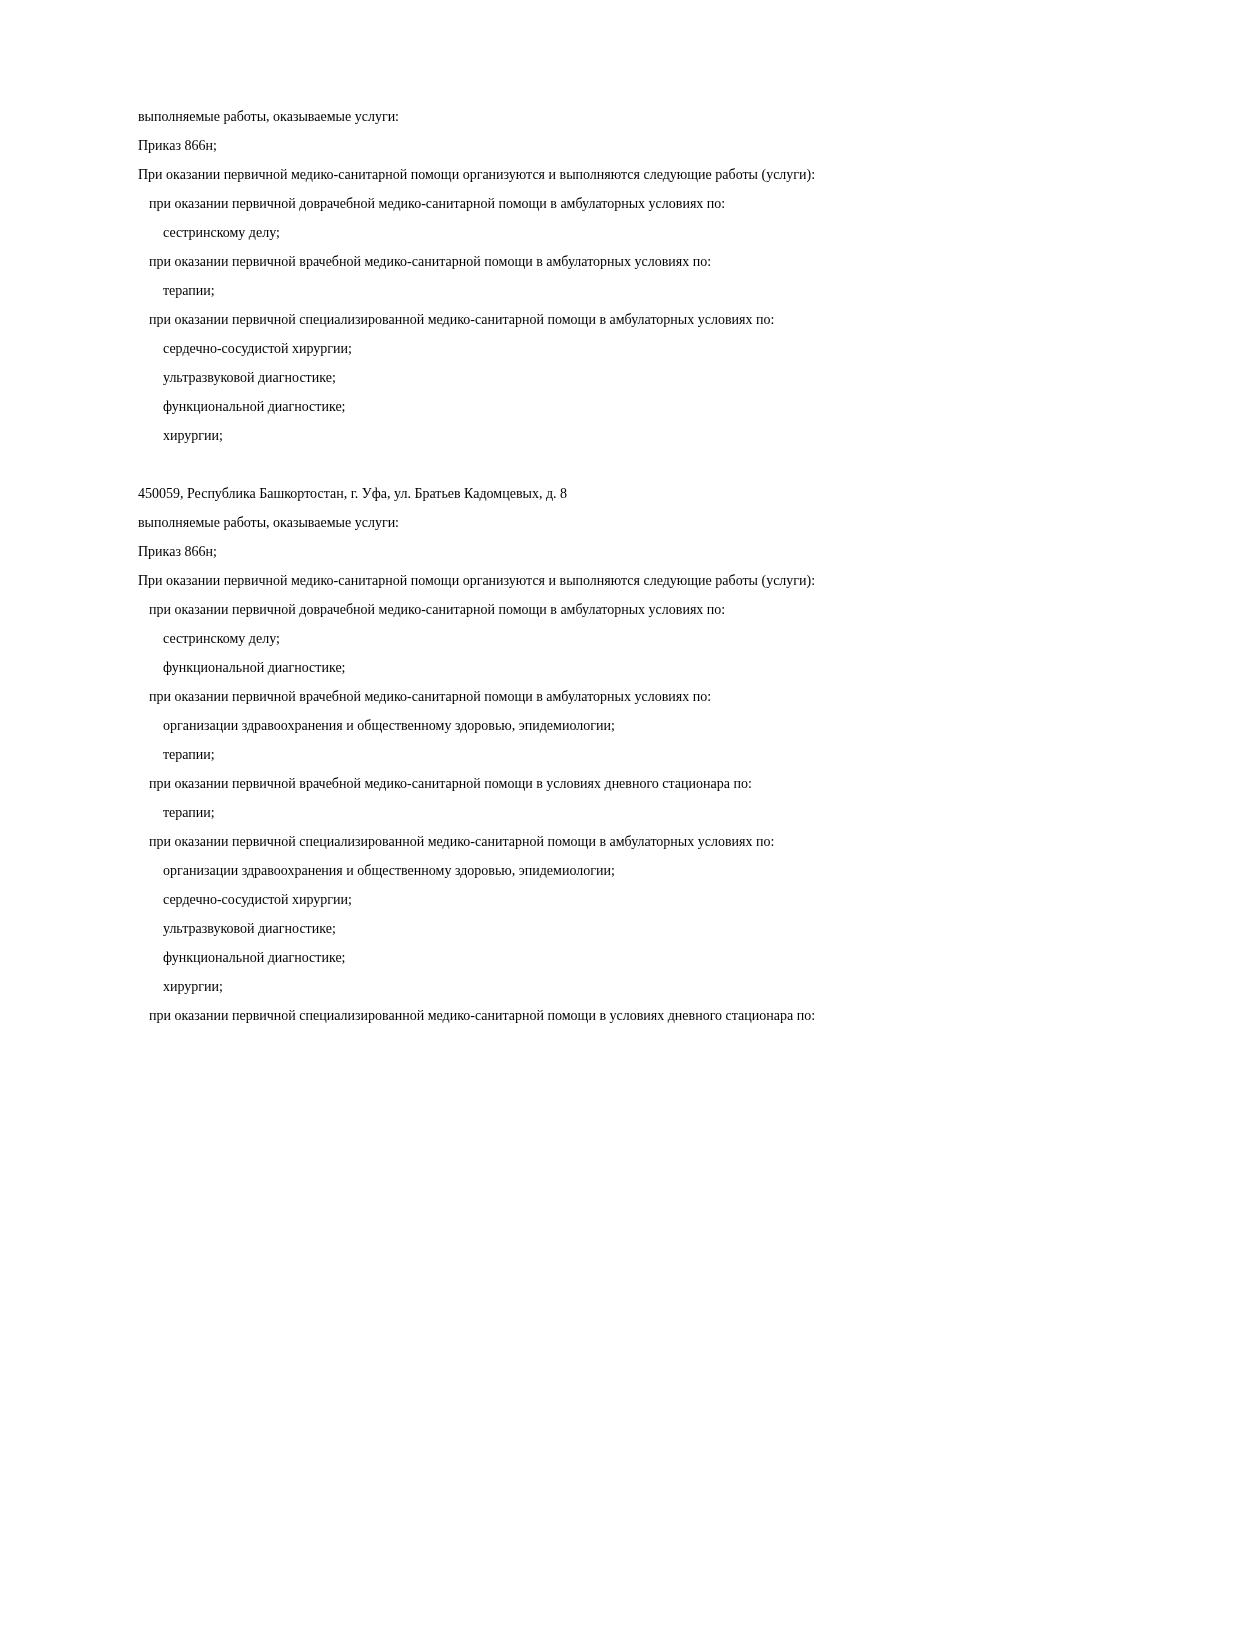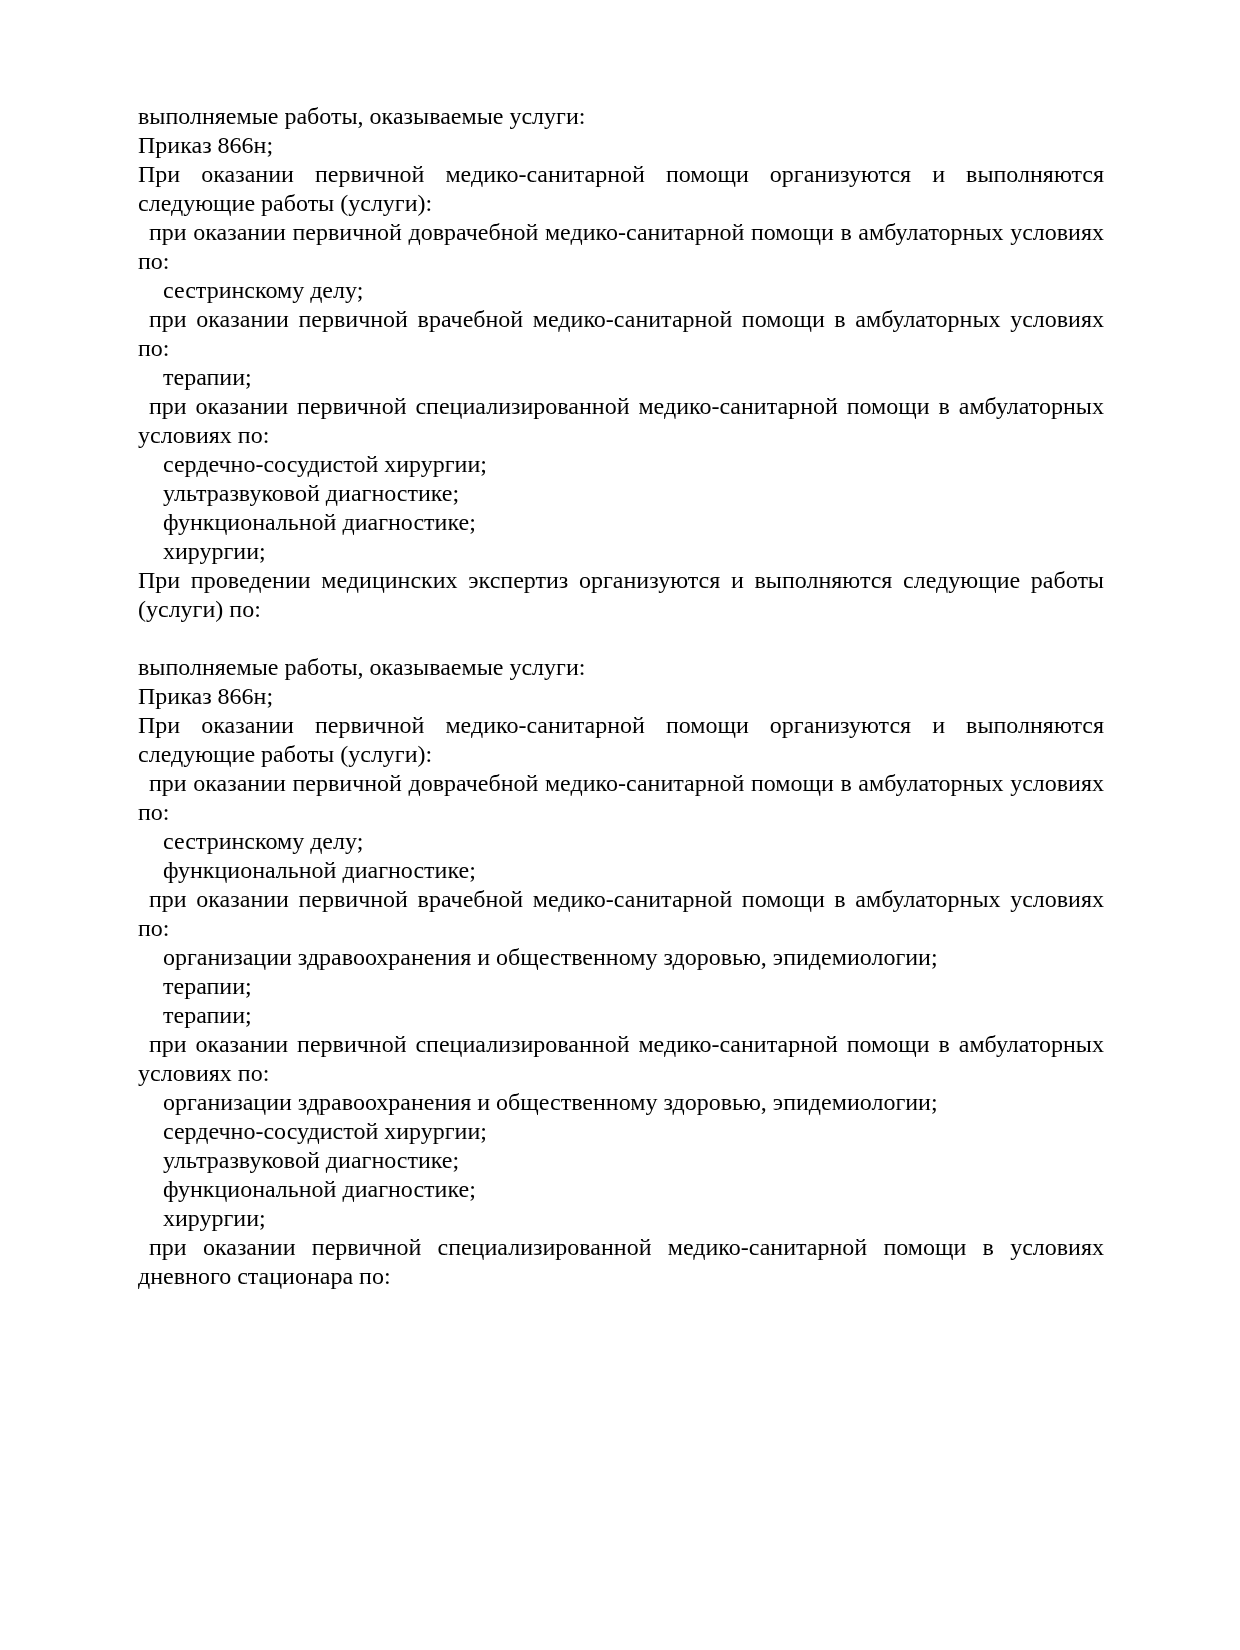--- a/index.html
+++ b/index.html
@@ -9,21 +9,21 @@
   }
   .page {
     position: relative;
     width: 1240px;
     min-height: 1650px;
     background: #ffffff;
     box-sizing: border-box;
     padding: 102px 136px 40px 138px;
     color: #000000;
     font-family: "Liberation Serif", serif;
-    font-size: 24px;
+    font-size: 14px;
     line-height: 29px;
   }
   .doc p.line {
     margin: 0;
     padding: 0;
     text-align: justify;
     text-indent: 0;
   }
   .doc p.ind1 { text-indent: 11px; }
   .doc p.ind2 { text-indent: 25px; }
@@ -41,31 +41,32 @@
       <p class="line ind0">При оказании первичной медико-санитарной помощи организуются и выполняются следующие работы (услуги):</p>
       <p class="line ind1">при оказании первичной доврачебной медико-санитарной помощи в амбулаторных условиях по:</p>
       <p class="line ind2">сестринскому делу;</p>
       <p class="line ind1">при оказании первичной врачебной медико-санитарной помощи в амбулаторных условиях по:</p>
       <p class="line ind2">терапии;</p>
       <p class="line ind1">при оказании первичной специализированной медико-санитарной помощи в амбулаторных условиях по:</p>
       <p class="line ind2">сердечно-сосудистой хирургии;</p>
       <p class="line ind2">ультразвуковой диагностике;</p>
       <p class="line ind2">функциональной диагностике;</p>
       <p class="line ind2">хирургии;</p>
-      <p class="line ind0">При проведении медицинских экспертиз организуются и выполняются следующие работы (услуги) по:</p>
       <p class="line ind0 spacer"></p>
+      <p class="line ind0">450059, Республика Башкортостан, г. Уфа, ул. Братьев Кадомцевых, д. 8</p>
       <p class="line ind0">выполняемые работы, оказываемые услуги:</p>
       <p class="line ind0">Приказ 866н;</p>
       <p class="line ind0">При оказании первичной медико-санитарной помощи организуются и выполняются следующие работы (услуги):</p>
       <p class="line ind1">при оказании первичной доврачебной медико-санитарной помощи в амбулаторных условиях по:</p>
       <p class="line ind2">сестринскому делу;</p>
       <p class="line ind2">функциональной диагностике;</p>
       <p class="line ind1">при оказании первичной врачебной медико-санитарной помощи в амбулаторных условиях по:</p>
       <p class="line ind2">организации здравоохранения и общественному здоровью, эпидемиологии;</p>
       <p class="line ind2">терапии;</p>
+      <p class="line ind1">при оказании первичной врачебной медико-санитарной помощи в условиях дневного стационара по:</p>
       <p class="line ind2">терапии;</p>
       <p class="line ind1">при оказании первичной специализированной медико-санитарной помощи в амбулаторных условиях по:</p>
       <p class="line ind2">организации здравоохранения и общественному здоровью, эпидемиологии;</p>
       <p class="line ind2">сердечно-сосудистой хирургии;</p>
       <p class="line ind2">ультразвуковой диагностике;</p>
       <p class="line ind2">функциональной диагностике;</p>
       <p class="line ind2">хирургии;</p>
       <p class="line ind1">при оказании первичной специализированной медико-санитарной помощи в условиях дневного стационара по:</p>
     </section>
 </main>

